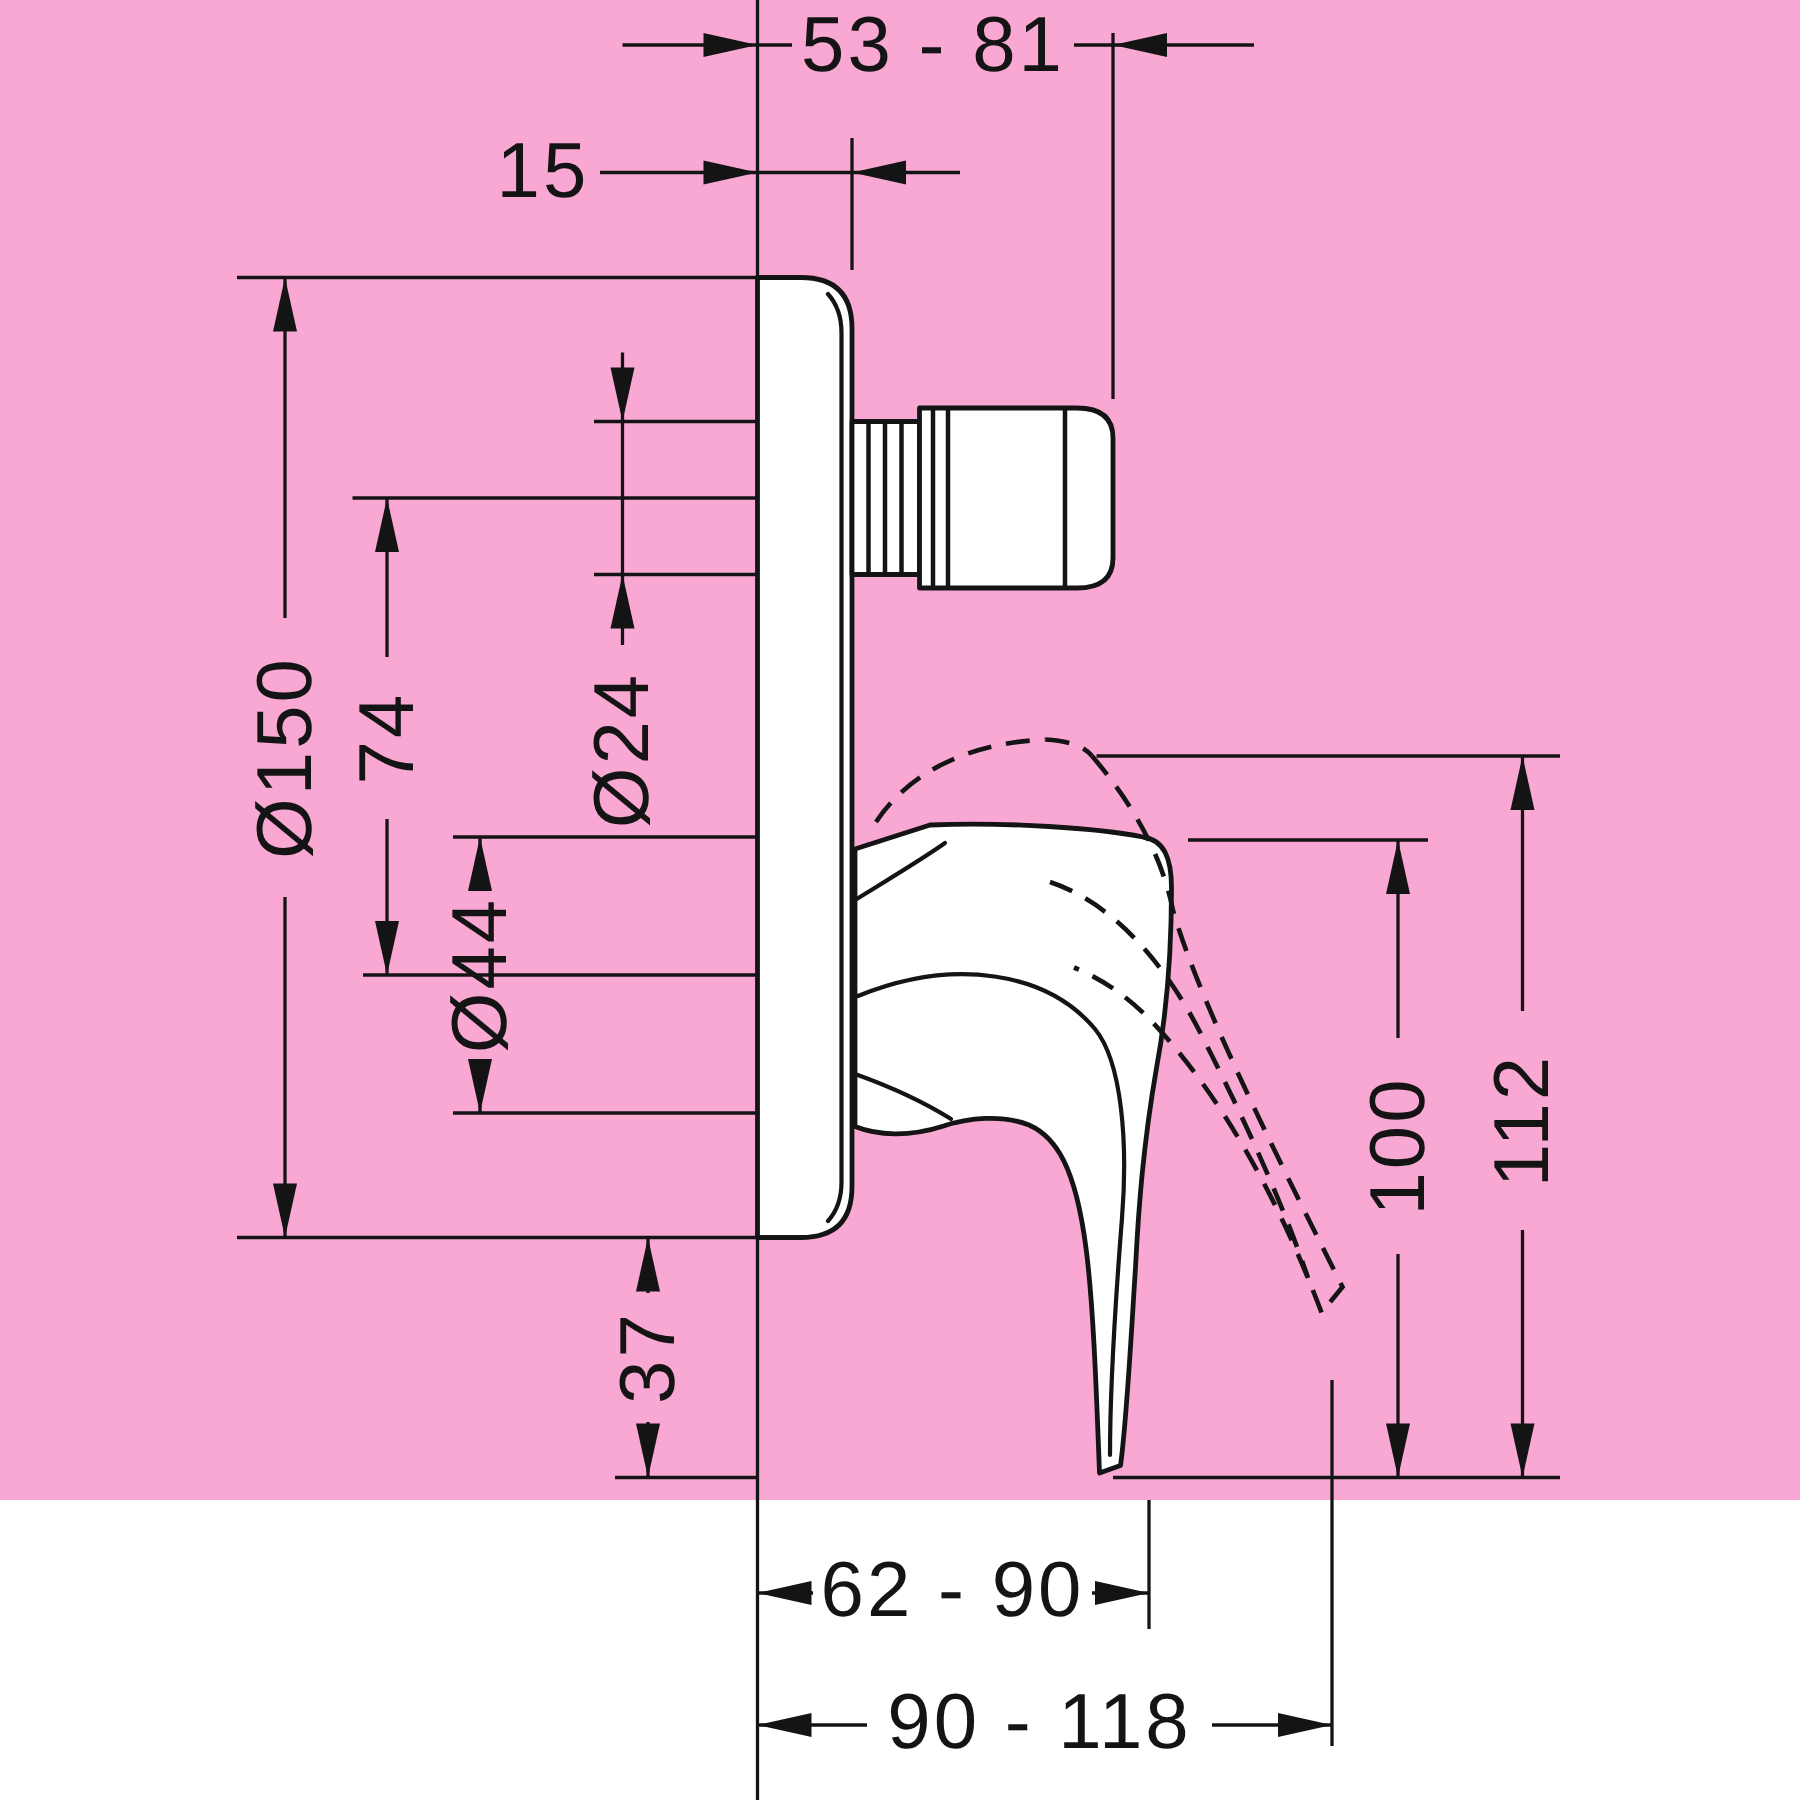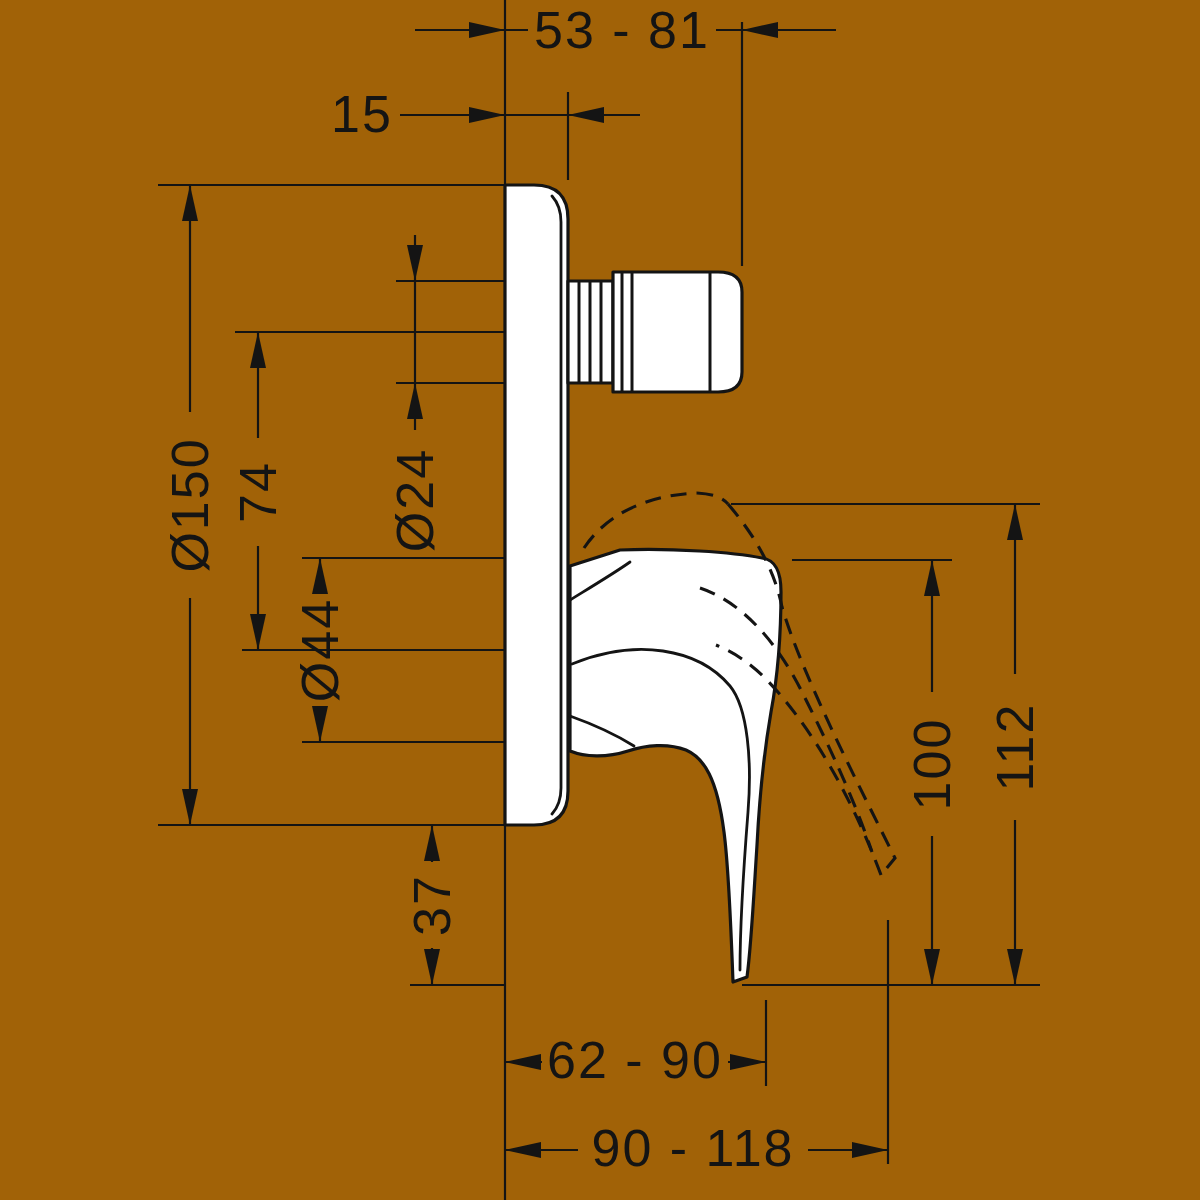--- a/index.html
+++ b/index.html
@@ -1,17 +1,17 @@
 <!DOCTYPE html>
 <html><head>
 <meta charset="utf-8">
 <style>
   html,body{margin:0;padding:0;background:#ffffff;}
   body{width:1200px;height:1200px;overflow:hidden;}
-  .stage{width:1200px;height:1200px;position:relative;background:#a16207;}
+  .stage{width:1200px;height:1000px;position:relative;background:#f9a8d4;}
   svg{display:block;width:1200px;height:1200px;}
   .ext  {stroke:#141414;stroke-width:2.2;fill:none;stroke-linecap:butt;}
   .dim  {stroke:#141414;stroke-width:2.2;fill:none;stroke-linecap:butt;}
   .obj  {fill:#ffffff;stroke:#141414;stroke-width:3.2;stroke-linejoin:round;}
   .detail{fill:none;stroke:#141414;stroke-width:2.8;stroke-linecap:round;}
   .rib  {stroke:#141414;stroke-width:3;fill:none;}
   .dash {fill:none;stroke:#141414;stroke-width:3.1;stroke-dasharray:16 10;stroke-linecap:butt;}
   .arrow{fill:#141414;stroke:none;}
   text.dim-label{
     font-family:"Liberation Sans","DejaVu Sans",sans-serif;

